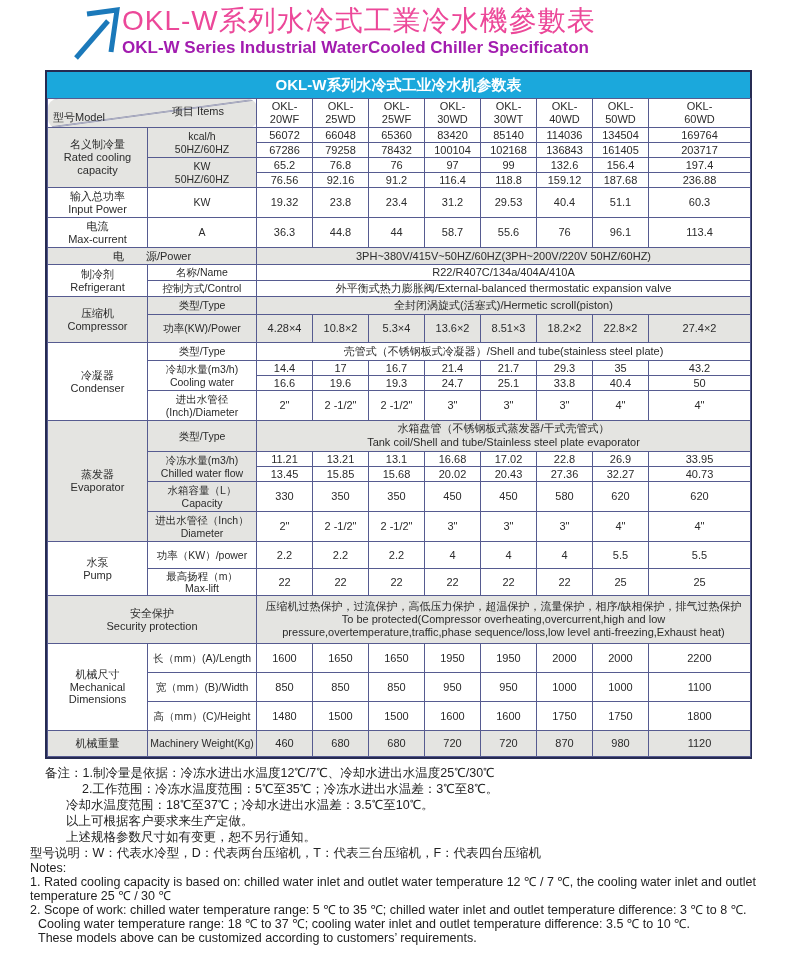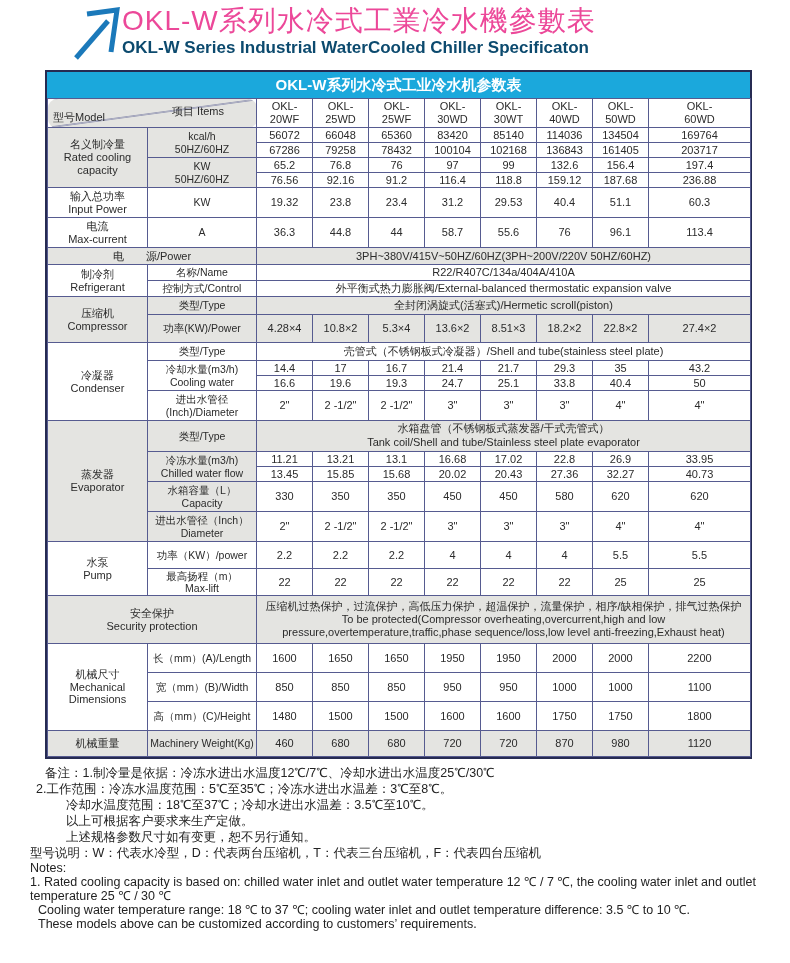--- a/index.html
+++ b/index.html
@@ -5,21 +5,21 @@
   html,body { margin:0; padding:0; background:#ffffff; }
   body {
     width:790px; height:963px; overflow:hidden;
     font-family:"Liberation Sans", sans-serif;
     color:#2b2b2b;
     -webkit-text-size-adjust:none;
   }
   .title-block { position:relative; height:70px; }
   .logo { position:absolute; left:70px; top:4px; }
   .title-zh { position:absolute; left:122px; top:2px; font-size:28px; letter-spacing:1px; color:#ec4899; font-weight:500; }
-  .title-en { position:absolute; left:122px; top:38px; font-size:17px; color:#0c4a6e; font-weight:600;text-align:center; }
+  .title-en { position:absolute; left:122px; top:38px; font-size:17px; color:#a21caf; font-weight:600;text-align:center; }
 
   .table-wrap { margin-left:45px; width:703px; border:2px solid #262b52; }
   .banner { height:26px; line-height:26px; background:#1ba8dc; color:#ffffff;
             text-align:center; font-size:15px; font-weight:600; }
 
   table.spec { border-collapse:collapse; table-layout:fixed; width:703px; }
   .spec td, .spec th { border:1px solid #565b90; text-align:center; vertical-align:middle;
             font-size:11px; font-weight:normal; line-height:1.18; padding:0 2px;
             overflow:hidden; }
   .spec .item { font-size:10.5px; }
@@ -34,21 +34,21 @@
   }
   .corner-model { position:absolute; left:5px; bottom:3px; font-size:11px; }
   .corner-items { position:absolute; right:32px; top:6px; font-size:11px; }
 
   .pwr-zh { margin-right:22px; }
   .sec-cell { text-align:center; font-size:10.5px; line-height:1.35; padding:2px 4px; }
   .two-line div { line-height:1.25; }
 
   .notes { margin-top:6px; font-size:12.5px; color:#222; }
   .nz { line-height:16px; margin-left:45px; }
-  .nz.i1 { margin-left:36px; }
+  .nz.i1 { margin-left:82px; }
   .nz.i2 { margin-left:66px; }
   .nz.i0 { margin-left:30px; }
   .ne { line-height:14px; margin-left:30px; font-size:12.5px; }
   .ne.i1 { margin-left:38px; }
 </style>
 </head>
 <body>
 
 <div class="title-block">
   <svg class="logo" width="52" height="60" viewBox="0 0 52 60">
@@ -452,15 +452,16 @@
 <div class="notes">
   <div class="nz">备注：1.制冷量是依据：冷冻水进出水温度12℃/7℃、冷却水进出水温度25℃/30℃</div>
   <div class="nz i1">2.工作范围：冷冻水温度范围：5℃至35℃；冷冻水进出水温差：3℃至8℃。</div>
   <div class="nz i2">冷却水温度范围：18℃至37℃；冷却水进出水温差：3.5℃至10℃。</div>
   <div class="nz i2">以上可根据客户要求来生产定做。</div>
   <div class="nz i2">上述规格参数尺寸如有变更，恕不另行通知。</div>
   <div class="nz i0">型号说明：W：代表水冷型，D：代表两台压缩机，T：代表三台压缩机，F：代表四台压缩机</div>
   <div class="ne">Notes:</div>
   <div class="ne">1. Rated cooling capacity is based on: chilled water inlet and outlet water temperature 12 ℃ / 7 ℃, the cooling water inlet and outlet</div>
   <div class="ne">temperature 25 ℃ / 30 ℃</div>
+  <div class="ne">2. Scope of work: chilled water temperature range: 5 ℃ to 35 ℃; chilled water inlet and outlet temperature difference: 3 ℃ to 8 ℃.</div>
   <div class="ne i1">Cooling water temperature range: 18 ℃ to 37 ℃; cooling water inlet and outlet temperature difference: 3.5 ℃ to 10 ℃.</div>
   <div class="ne i1">These models above can be customized according to customers’  requirements.</div>
 </div>
 
 </body></html>

